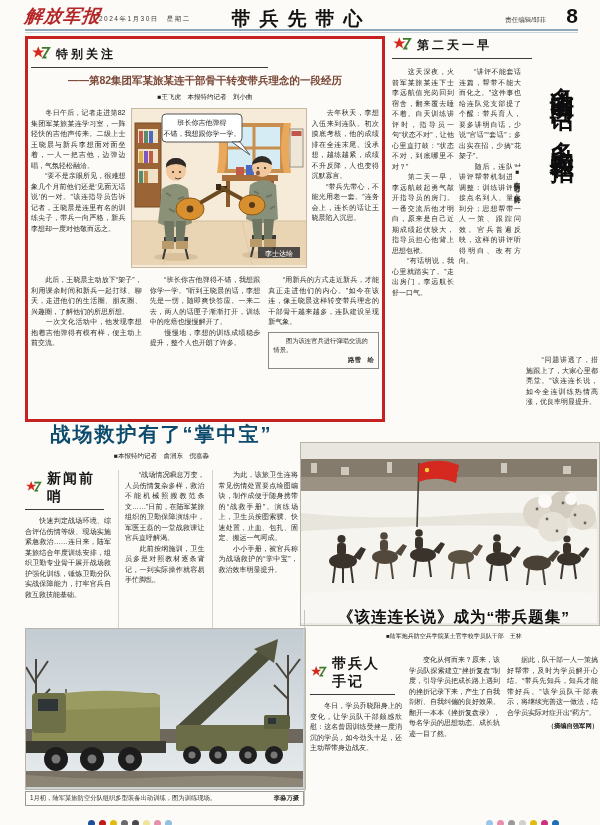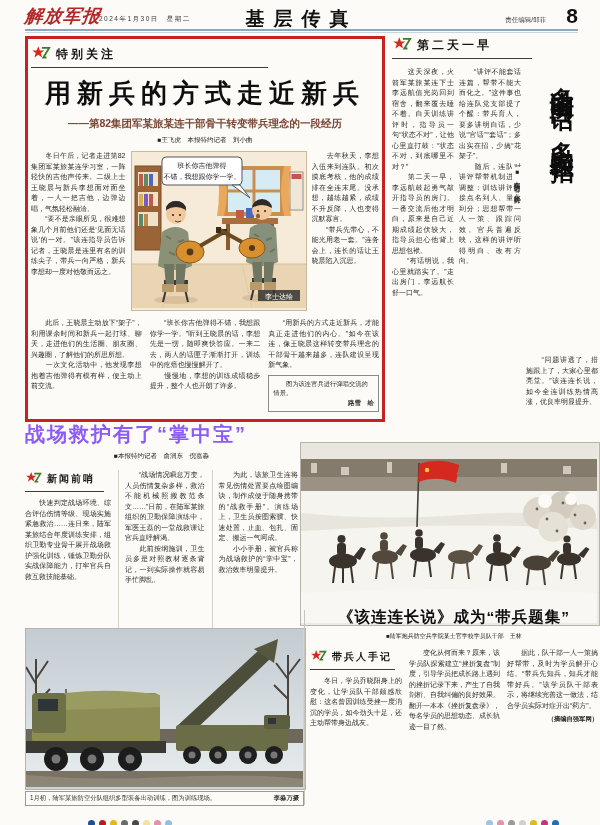--- a/index.html
+++ b/index.html
@@ -14,21 +14,21 @@
           font-weight:900;letter-spacing:9px;color:#111;}
   .editor{position:absolute;right:32px;top:12px;font-size:6.5px;color:#3a3a3a;}
   .pageno{position:absolute;right:0;top:0;font-size:21px;font-weight:bold;color:#111;}
   .hdr-rule{position:absolute;left:25px;right:22px;top:29px;height:2px;background:#8ea7ba;}
   .hdr-rule::after{content:"";position:absolute;left:0;right:0;top:3px;height:1px;background:#c9d4dc;}
   
   .sec-head{display:flex;align-items:center;gap:5px;border-bottom:1px solid #3c3c3c;
             padding-bottom:3px;width:68%;}
   .sec-head .lbl{font-weight:bold;font-size:12px;letter-spacing:3px;color:#161616;}
   .sec-head.sm{width:92%;}
-  .sec-head.sm .lbl{font-size:10px;letter-spacing:2px;}
+  .sec-head.sm .lbl{font-size:14px;letter-spacing:2px;}
   .bodytext{font-size:7px;line-height:1.5;text-align:justify;white-space:pre-line;
             color:#2b2b2b;overflow:hidden;}
   .byline{text-align:center;font-size:6.5px;color:#222;}
   .dot{display:inline-block;width:7px;height:7px;border-radius:50%;margin-right:4px;}
   .vdiv{position:absolute;width:1px;background:#c9c5bd;}
   
   .featured{position:absolute;left:25px;top:36px;width:360px;height:386px;
             border:3px solid #c62222;background:#fcfbf7;box-sizing:border-box;padding:6px 3px 0 3px;}
   .feat-headline{margin:8px 0 0 0;text-align:center;font-size:26px;font-weight:900;
                  letter-spacing:6px;color:#0e0e0e;}
@@ -48,21 +48,21 @@
   .clog-cols{display:flex;gap:5px;margin-top:8px;height:352px;position:relative;}
   .clog .cc1,.clog .cc2{width:62px;}
   .clog .vcol{width:72px;display:flex;flex-direction:column;align-items:center;}
   .vhead{writing-mode:vertical-rl;font-size:24px;font-weight:900;letter-spacing:5px;
          color:#0d0d0d;height:282px;}
   .vcol .bodytext{margin-top:6px;width:100%;flex:1;}
   .vbyline{position:absolute;left:120px;top:100px;writing-mode:vertical-rl;font-size:6.5px;
            background:#fcfbf7;color:#222;padding:1px 0;letter-spacing:1px;}
   
   .mid{position:absolute;left:25px;top:421px;width:273px;height:207px;}
-  .mid h2{margin:0;text-align:left;font-size:20px;font-weight:900;letter-spacing:2px;color:#8b5cf6;}
+  .mid h2{margin:0;text-align:center;font-size:20px;font-weight:900;letter-spacing:2px;color:#0c4a6e;}
   .mid .byline{margin-top:4px;}
   .mid-row{display:flex;gap:7px;margin-top:9px;height:158px;}
   .outpost{width:86px;}
   .outpost .bodytext{margin-top:6px;}
   .mid-row .mcol{flex:1;border-left:1px solid #d6d2c9;padding-left:6px;}
   
   .horses{position:absolute;left:300px;top:442px;width:298px;height:182px;
           border:1px solid #b9b4aa;overflow:hidden;background:#eceae4;}
   .truck{position:absolute;left:25px;top:628px;width:279px;height:160px;
          border:1px solid #b9b4aa;overflow:hidden;background:#cdd4d8;}
@@ -70,52 +70,51 @@
              border:1px solid #999;display:flex;align-items:center;padding:2px 4px;gap:4px;
              font-size:6.3px;color:#2b2b2b;background:#fcfbf7;}
   .truck-cap .cap{flex:1;}
   .truck-cap .credit{font-weight:bold;white-space:nowrap;}
   .dots-left{position:absolute;left:88px;top:813px;}
   .dots-right{position:absolute;left:486px;top:813px;}
   
   .rlog{position:absolute;left:310px;top:607px;width:288px;height:200px;}
   .rlog h3{margin:0;text-align:center;font-size:15.5px;font-weight:900;letter-spacing:1px;color:#0e0e0e;}
   .rlog .byline{margin-top:4px;font-size:6px;}
-  .rlog-row{display:flex;gap:7px;margin-top:7px;height:152px;}
+  .rlog-row{display:flex;gap:7px;margin-top:14px;height:152px;}
   .rlog-row .rc{flex:1;}
   .rlog-row .rc1{width:92px;flex:none;}
   .rlog-row .rc1 .bodytext{margin-top:6px;}
   .endnote{text-align:right;font-size:6.3px;font-weight:bold;margin-top:4px;color:#222;}
   svg text{font-family:"Liberation Sans",sans-serif;}
 </style>
 </head>
 <body>
 
 <div class="page">
 
   <div class="hdr">
     <div class="logo">解放军报</div>
     <div class="dateline">2024年1月30日　星期二</div>
-    <div class="secttl">基层传真</div>
+    <div class="secttl">带兵先带心</div>
     <div class="editor">责任编辑/邹菲</div>
     <div class="pageno">8</div>
   </div>
   <div class="hdr-rule"></div>
 
   <section class="featured">
     <div class="sec-head">
       <span>
         <svg width="20" height="15" viewBox="0 0 22 16">
           <polygon points="8,1 9.8,5.8 14.6,5.8 10.8,8.6 12.2,13.4 8,10.4 3.8,13.4 5.2,8.6 1.4,5.8 6.2,5.8" fill="#d42a1e"></polygon>
           <path d="M12 3 L20 3 L13.5 13.5 L17 13.5" stroke="#3d7a2e" stroke-width="2" fill="none"></path>
         </svg>
       </span>
       <span class="lbl">特别关注</span>
     </div>
-    <h1 class="feat-headline">用新兵的方式走近新兵</h1>
     <div class="feat-sub">——第82集团军某旅某连干部骨干转变带兵理念的一段经历</div>
     <div class="byline feat-byline">■王飞虎　本报特约记者　刘小曲</div>
 
     <div class="feat-top">
       <div class="bodytext c1">　　冬日午后，记者走进第82集团军某旅某连学习室，一阵轻快的吉他声传来。二级上士王晓晨与新兵李想面对面坐着，一人一把吉他，边弹边唱，气氛轻松融洽。
 　　“要不是亲眼所见，很难想象几个月前他们还是‘见面无话说’的一对。”该连指导员告诉记者，王晓晨是连里有名的训练尖子，带兵一向严格，新兵李想却一度对他敬而远之。</div>
 
       <div class="illus">
         <svg width="174" height="156" viewBox="0 0 174 156">
           <rect x="0" y="0" width="174" height="156" fill="#f6ead8"></rect>

